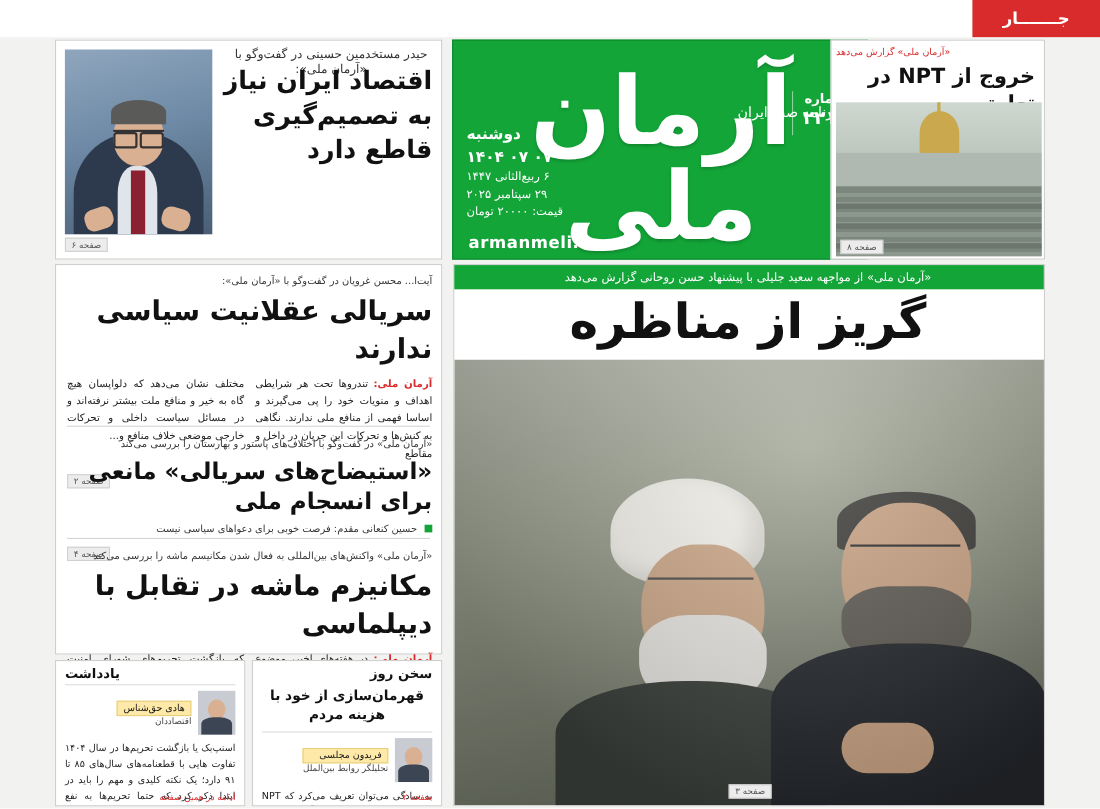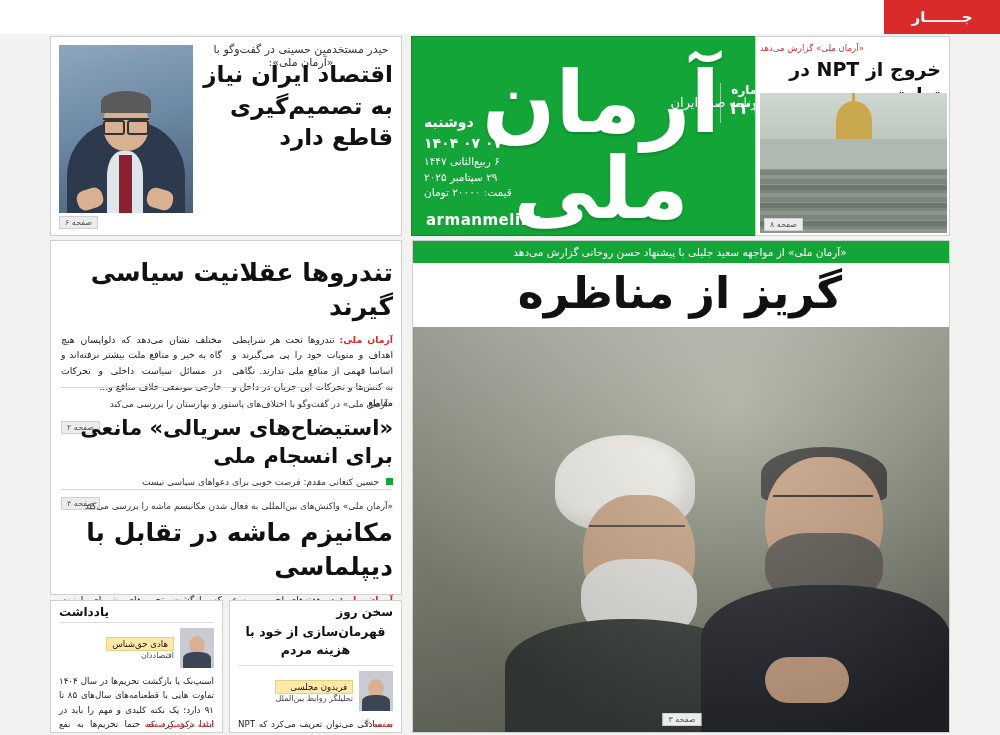--- a/index.html
+++ b/index.html
@@ -373,21 +373,22 @@
       <div class="seat-row" style="top:92px"></div>
       <div class="seat-row" style="top:110px"></div>
       <div class="seat-row" style="top:128px"></div>
     </div>
     <span class="page-ref page-ref-abs">صفحه ۸</span>
   </div>
 
   <div class="col-left">
 
     <div class="art" style="top:4px;">
-      <div class="head">تندروها عقلانیت سیاسی گیرند</div>
+      <div class="kicker">آیت‌ا... محسن غرویان در گفت‌وگو با «آرمان ملی»:</div>
+      <div class="head">سریالی عقلانیت سیاسی ندارند</div>
       <div class="cols">
         <div class="c">
           <span class="lead">آرمان ملی:</span>
           <span>تندروها تحت هر شرایطی اهداف و منویات خود را پی می‌گیرند و اساسا فهمی از منافع ملی ندارند. نگاهی به کنش‌ها و تحرکات این جریان در داخل و مقاطع</span>
         </div>
         <div class="c">مختلف نشان می‌دهد که دلواپسان هیچ گاه به خیر و منافع ملت بیشتر نرفته‌اند و در مسائل سیاست داخلی و تحرکات خارجی موضعی خلاف منافع و...</div>
       </div>
       <div style="text-align:left;margin-top:4px;">
         <span class="page-ref">صفحه ۲</span>
       </div>

